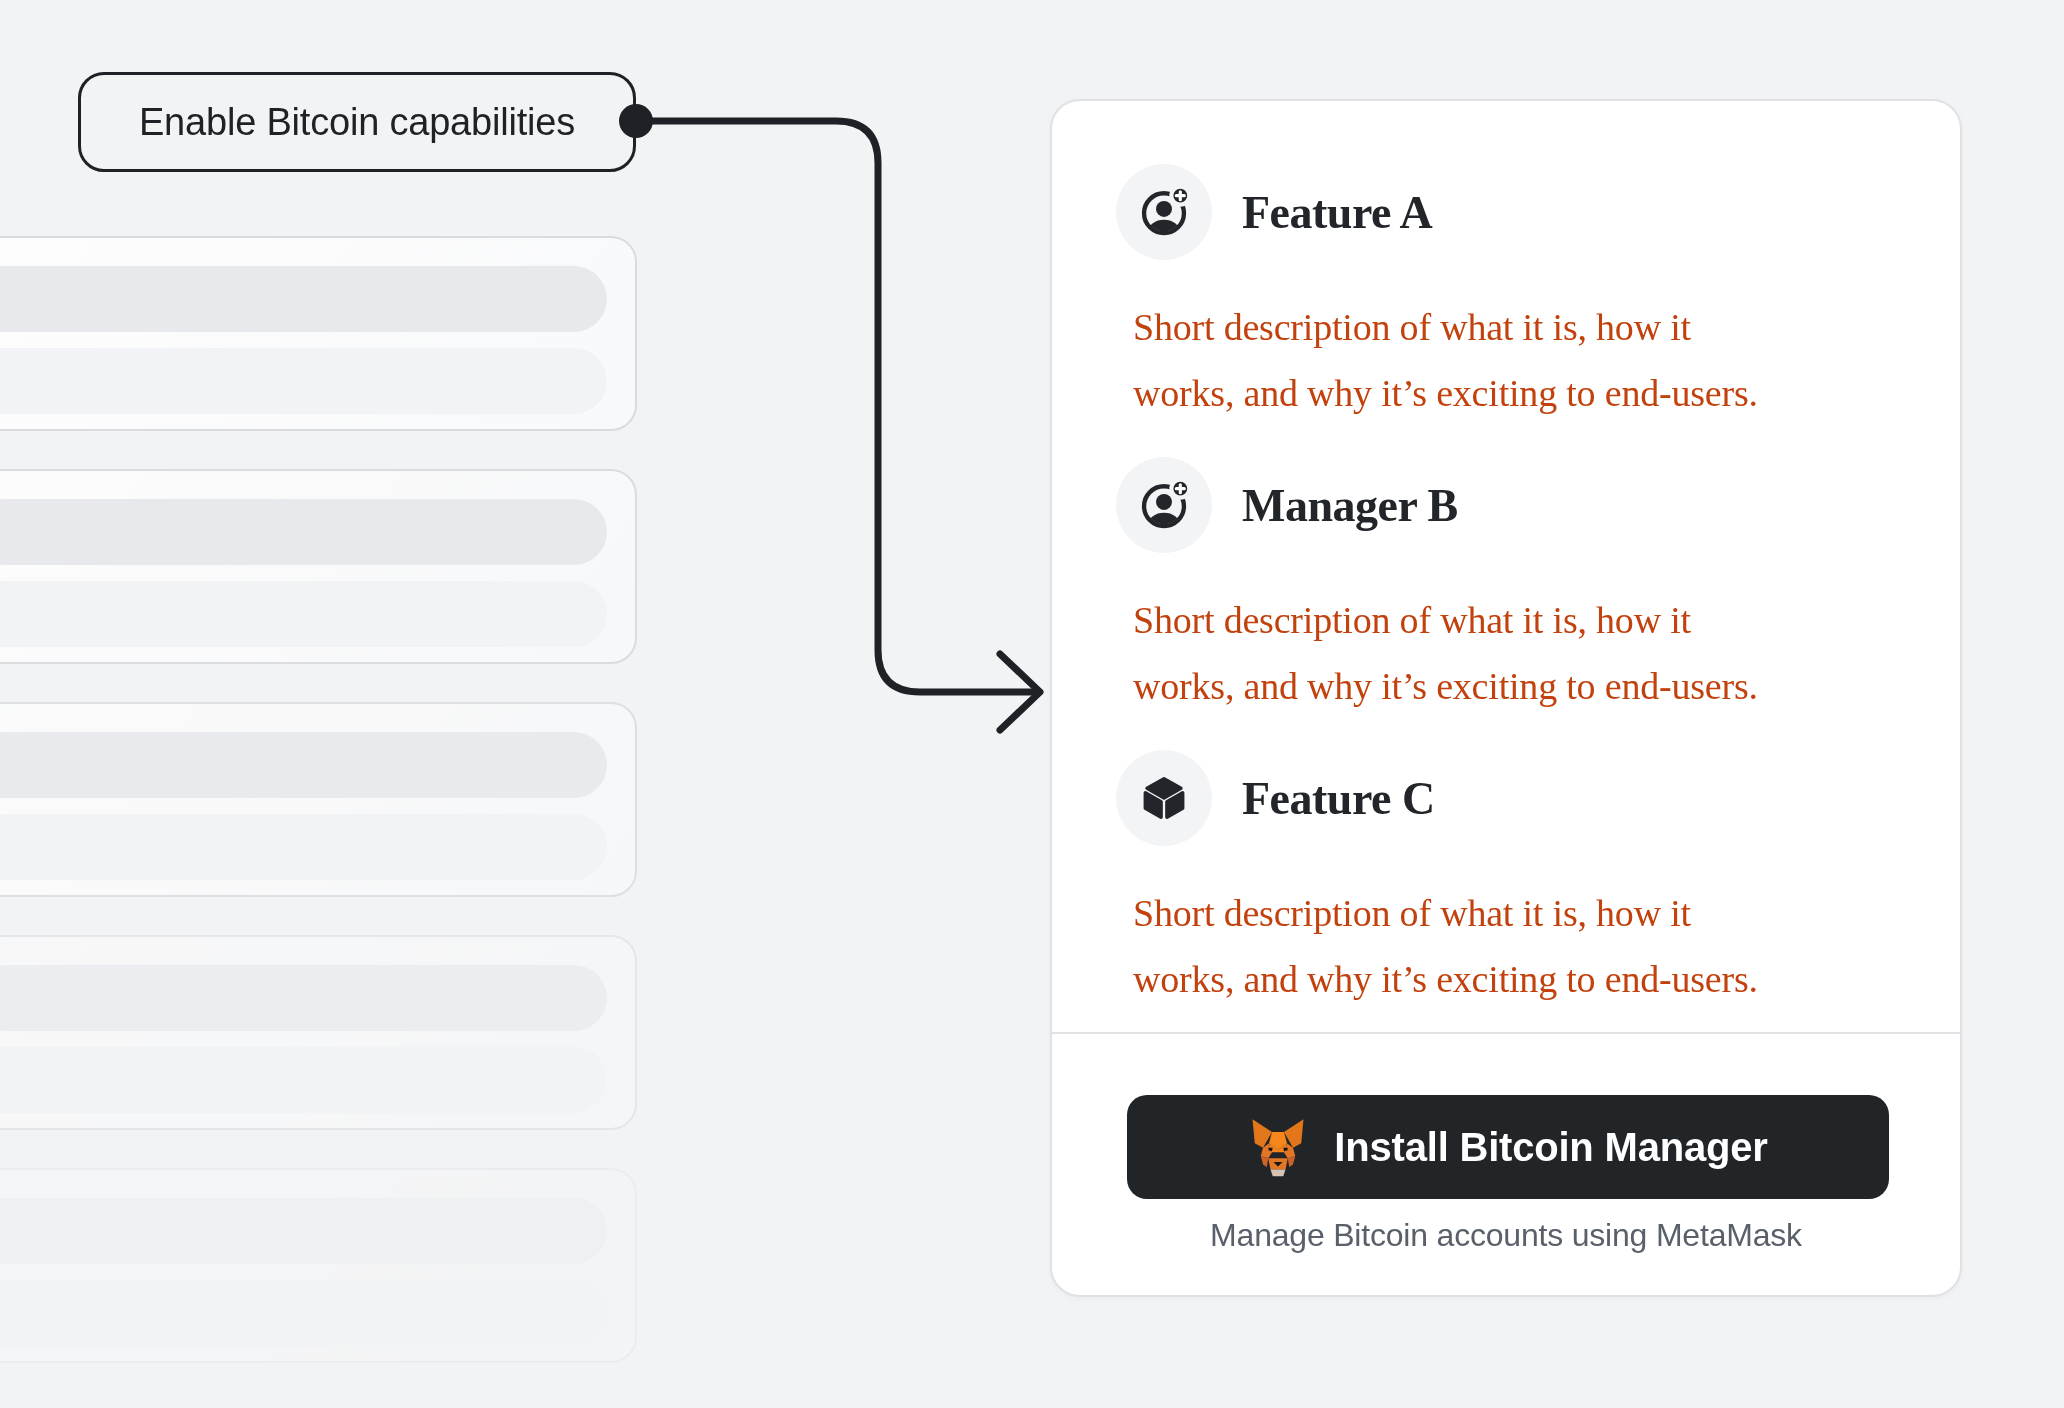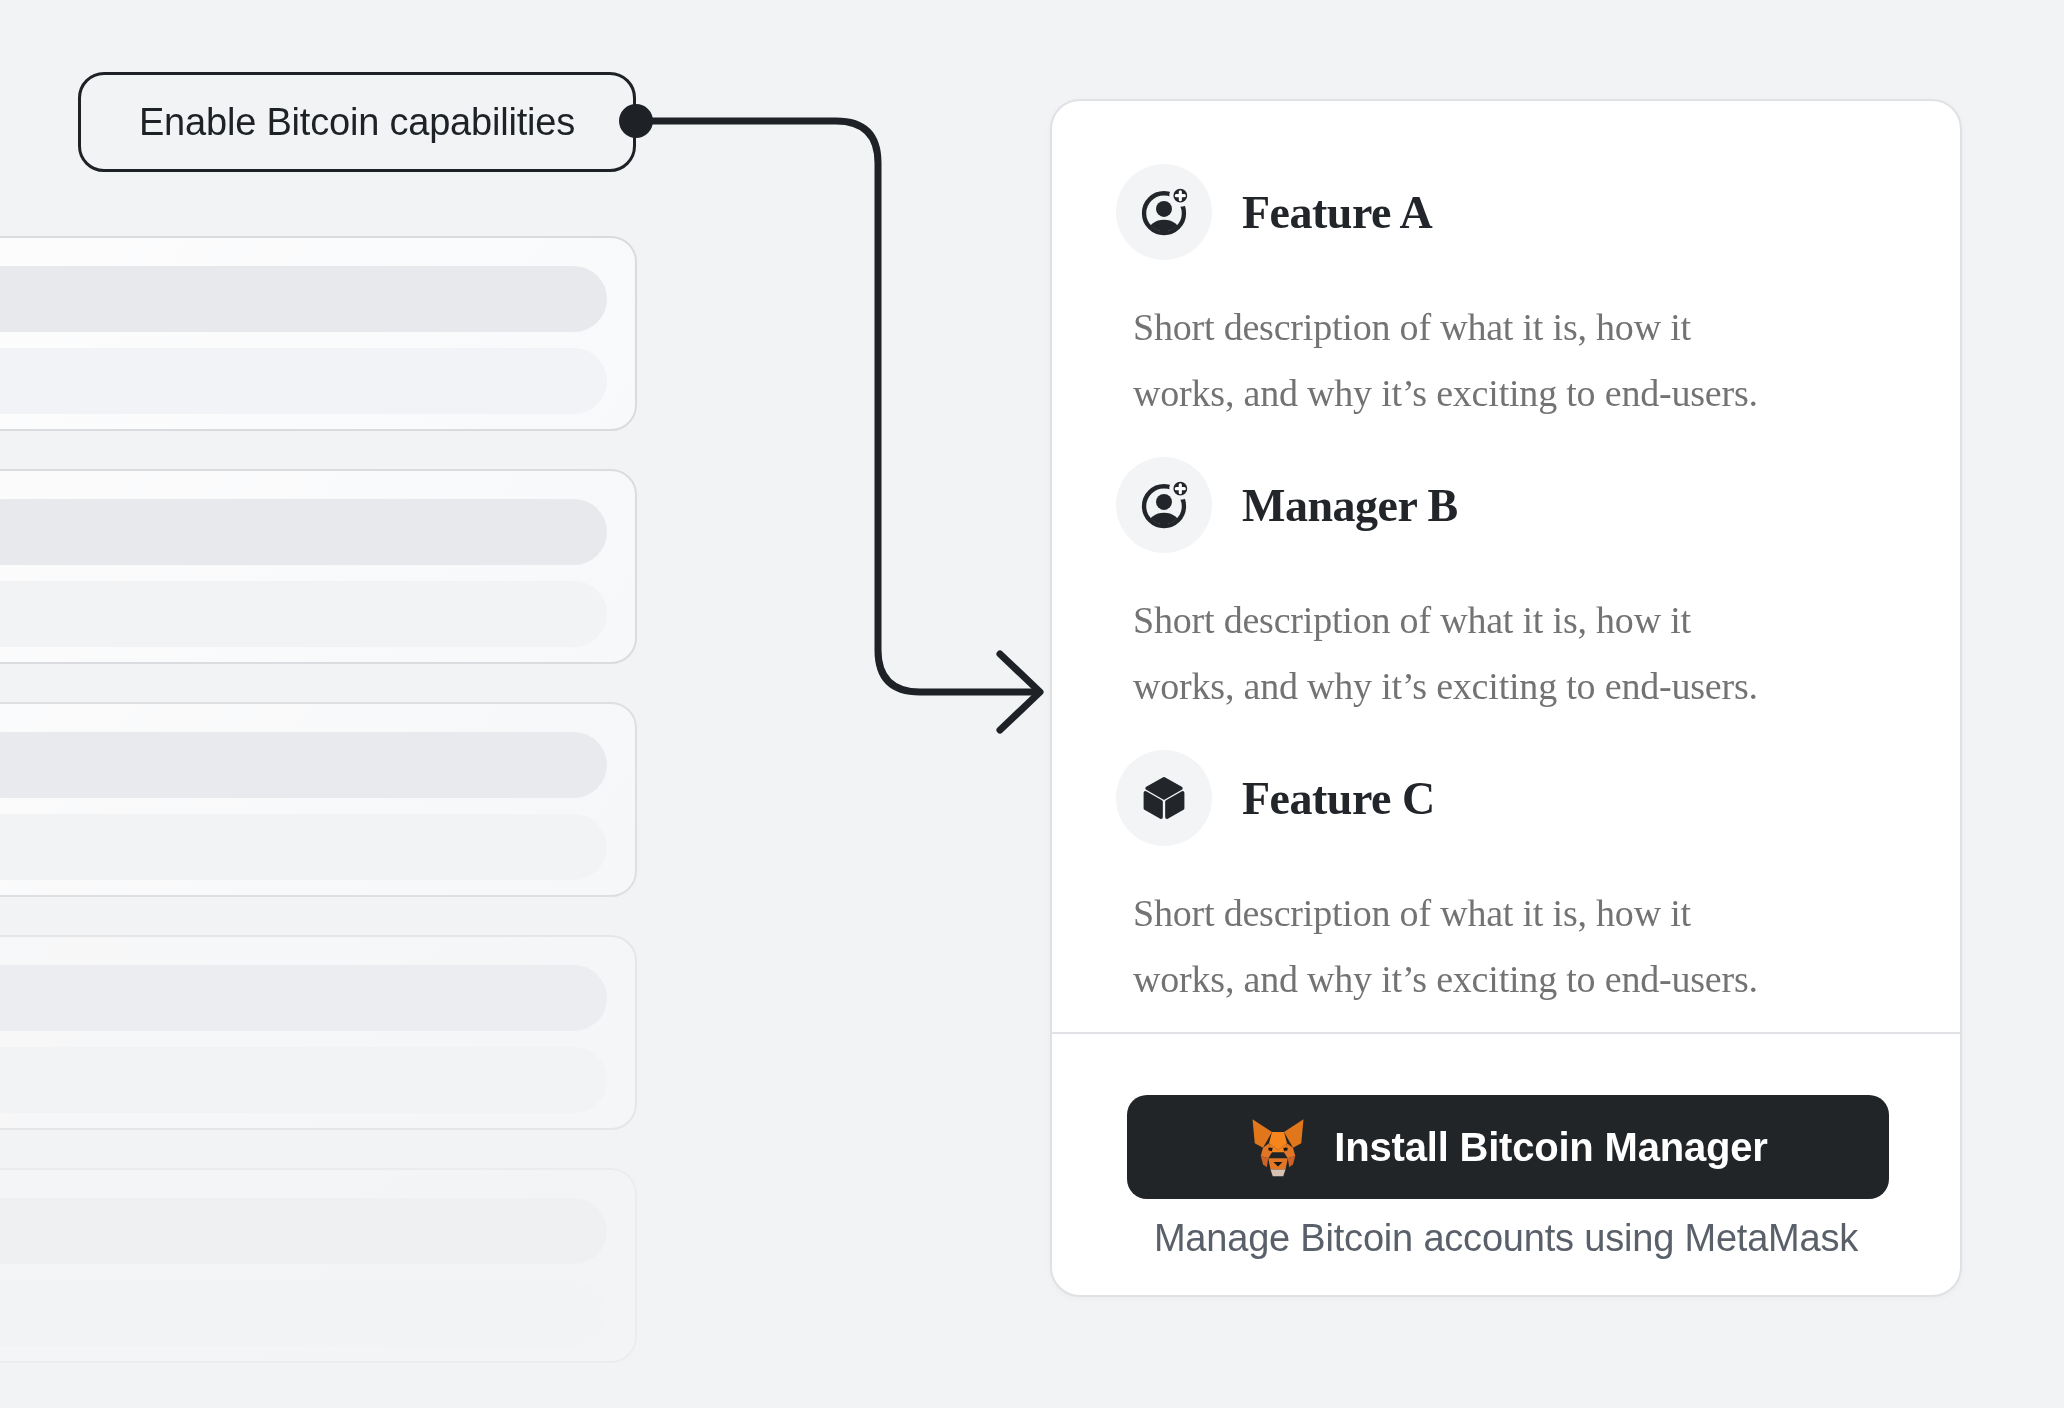--- a/index.html
+++ b/index.html
@@ -75,21 +75,21 @@
     background:#f3f4f6;
     display:flex;align-items:center;justify-content:center;
     flex:0 0 auto;
   }
   .feature-title{
     font-size:46px;font-weight:700;color:#22262b;letter-spacing:-0.5px;
     white-space:nowrap;
   }
   .feature .desc{
     position:absolute;left:17px;top:130px;
-    font-size:38px;line-height:66px;color:#737373;
+    font-size:38px;line-height:66px;color:#c2410c;
     letter-spacing:-0.2px;white-space:nowrap;
   }
   .f1{top:63px;}
   .f2{top:356px;}
   .f3{top:649px;}
 
   .divider{
     position:absolute;left:0;right:0;top:931px;height:2px;background:#e0e2e6;
   }
 
@@ -101,21 +101,21 @@
     cursor:pointer;
   }
   .install-btn .btn-label{
     font-family:"Liberation Sans", sans-serif;
     font-size:40px;font-weight:700;color:#ffffff;
     letter-spacing:-0.2px;white-space:nowrap;
   }
   .panel-caption{
     position:absolute;left:0;right:0;top:1116px;
     text-align:center;
-    font-size:38px;color:#59606a;letter-spacing:-0.2px;
+    font-size:32px;color:#59606a;letter-spacing:-0.2px;
     white-space:nowrap;
   }
 </style>
 </head>
 <body>
 
 <div class="stage">
 
   <div class="callout">
     <span>Enable Bitcoin capabilities</span>

